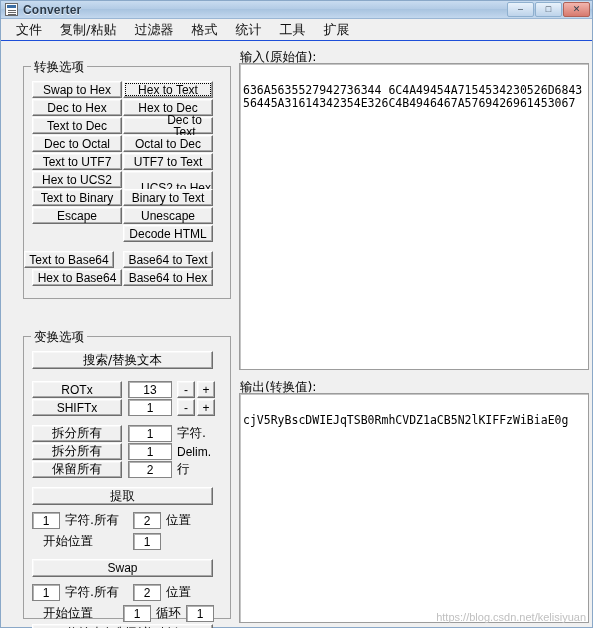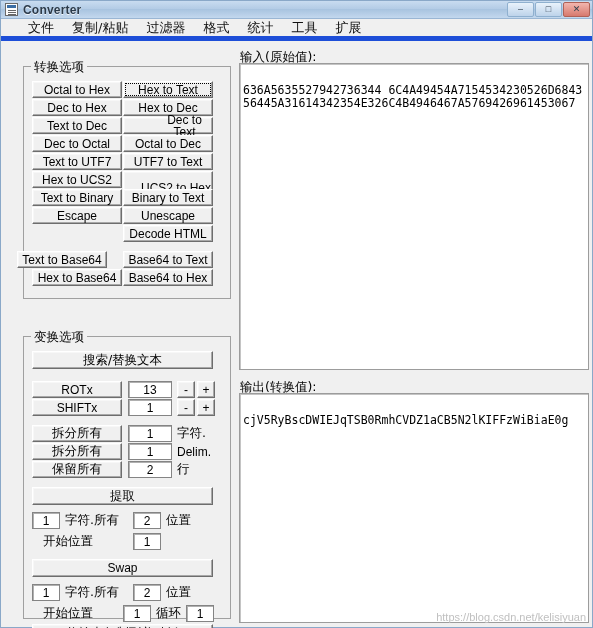--- a/index.html
+++ b/index.html
@@ -57,22 +57,22 @@
     position: absolute; left: 0; right: 0; top: 0; bottom: 0;
     display: flex; align-items: center; justify-content: center;
     font-size: 9px; color: #33414f; line-height: 1;
   }
 
   
   .menubar {
     position: absolute; left: 0; top: 19px;
     width: 591px; height: 21px;
     background: #f0f0f0;
-    border-bottom: 5px solid #1d4ed8;
-    display: flex; align-items: center; padding-left: 18px;
+    border-bottom: 1px solid #1d4ed8;
+    display: flex; align-items: center; padding-left: 6px;
   }
   .menu-item {
     font-size: 13px; color: #111; padding: 2px 9px; cursor: default;
     font-family: "DejaVu Sans", sans-serif;
   }
 
   
   .groupbox {
     position: absolute;
     border: 1px solid #a0a0a0;
@@ -168,21 +168,21 @@
     <div class="menu-item">格式</div>
     <div class="menu-item">统计</div>
     <div class="menu-item">工具</div>
     <div class="menu-item">扩展</div>
   </div>
 
   <div class="groupbox" style="left:22px; top:65px; width:208px; height:233px;">
     <div class="gb-title">转换选项</div>
   </div>
 
-  <div class="btn" style="position:absolute; left:31px; top:80px;  width:90px; height:17px;">Octal to Hex</div>
+  <div class="btn" style="position:absolute; left:31px; top:80px;  width:90px; height:17px;">Swap to Hex</div>
   <div class="btn focused" style="position:absolute; left:122px; top:80px; width:90px; height:17px;">Hex to Text</div>
 
   <div class="btn" style="position:absolute; left:31px; top:98px;  width:90px; height:17px;">Dec to Hex</div>
   <div class="btn" style="position:absolute; left:122px; top:98px; width:90px; height:17px;">Hex to Dec</div>
 
   <div class="btn" style="position:absolute; left:31px; top:116px; width:90px; height:17px;">Text to Dec</div>
   <div class="btn" style="position:absolute; left:122px; top:116px; width:90px; height:17px;padding-left:33px;">Dec to Text</div>
 
   <div class="btn" style="position:absolute; left:31px; top:134px; width:90px; height:17px;">Dec to Octal</div>
   <div class="btn" style="position:absolute; left:122px; top:134px; width:90px; height:17px;">Octal to Dec</div>
@@ -194,21 +194,21 @@
   <div class="btn" style="position:absolute; left:122px; top:170px; width:90px; height:33px;padding-left:16px;">UCS2 to Hex</div>
 
   <div class="btn" style="position:absolute; left:31px; top:188px; width:90px; height:17px;">Text to Binary</div>
   <div class="btn" style="position:absolute; left:122px; top:188px; width:90px; height:17px;">Binary to Text</div>
 
   <div class="btn" style="position:absolute; left:31px; top:206px; width:90px; height:17px;">Escape</div>
   <div class="btn" style="position:absolute; left:122px; top:206px; width:90px; height:17px;">Unescape</div>
 
   <div class="btn" style="position:absolute; left:122px; top:224px; width:90px; height:17px;">Decode HTML</div>
 
-  <div class="btn" style="position:absolute; left:16px; top:250px; width:90px; height:17px;">Text to Base64</div>
+  <div class="btn" style="position:absolute; left:23px; top:250px; width:90px; height:17px;">Text to Base64</div>
   <div class="btn" style="position:absolute; left:122px; top:250px; width:90px; height:17px;">Base64 to Text</div>
 
   <div class="btn" style="position:absolute; left:31px; top:268px; width:90px; height:17px;">Hex to Base64</div>
   <div class="btn" style="position:absolute; left:122px; top:268px; width:90px; height:17px;">Base64 to Hex</div>
 
   <div class="groupbox" style="left:22px; top:335px; width:208px; height:283px;">
     <div class="gb-title">变换选项</div>
   </div>
 
   <div class="btn cjk" style="position:absolute; left:31px; top:350px; width:181px; height:18px;">搜索/替换文本</div>

